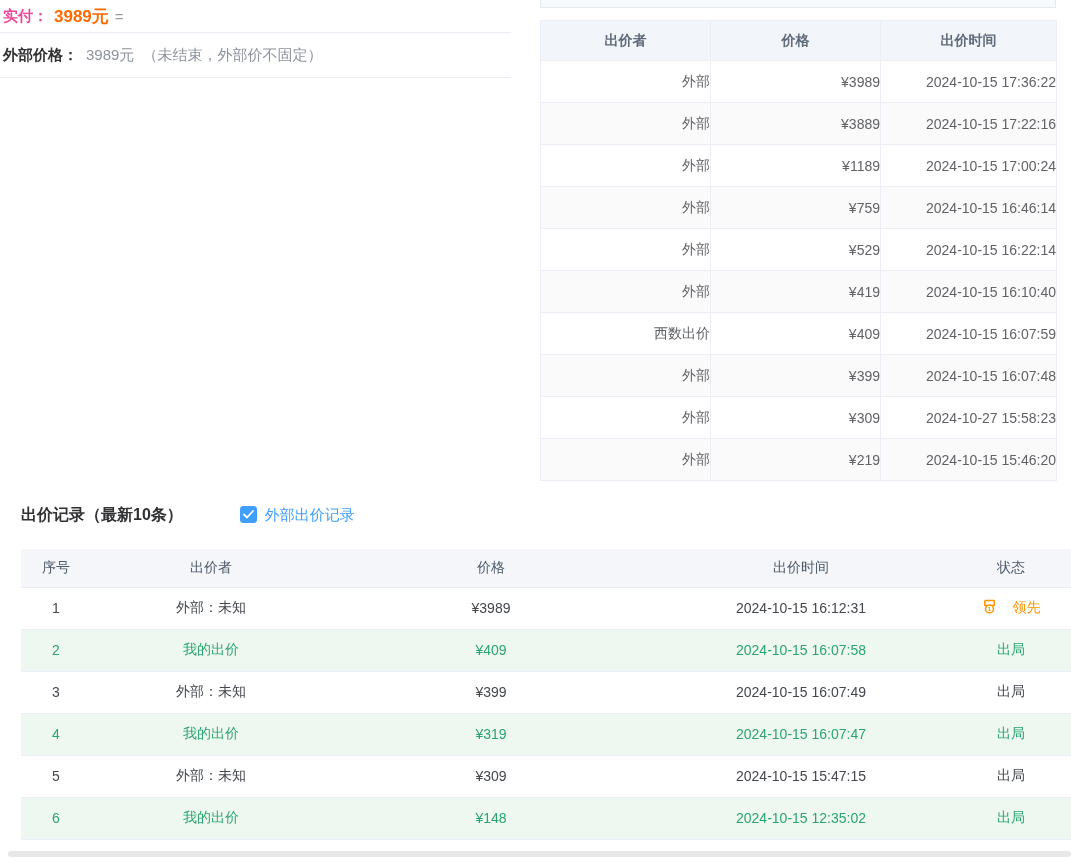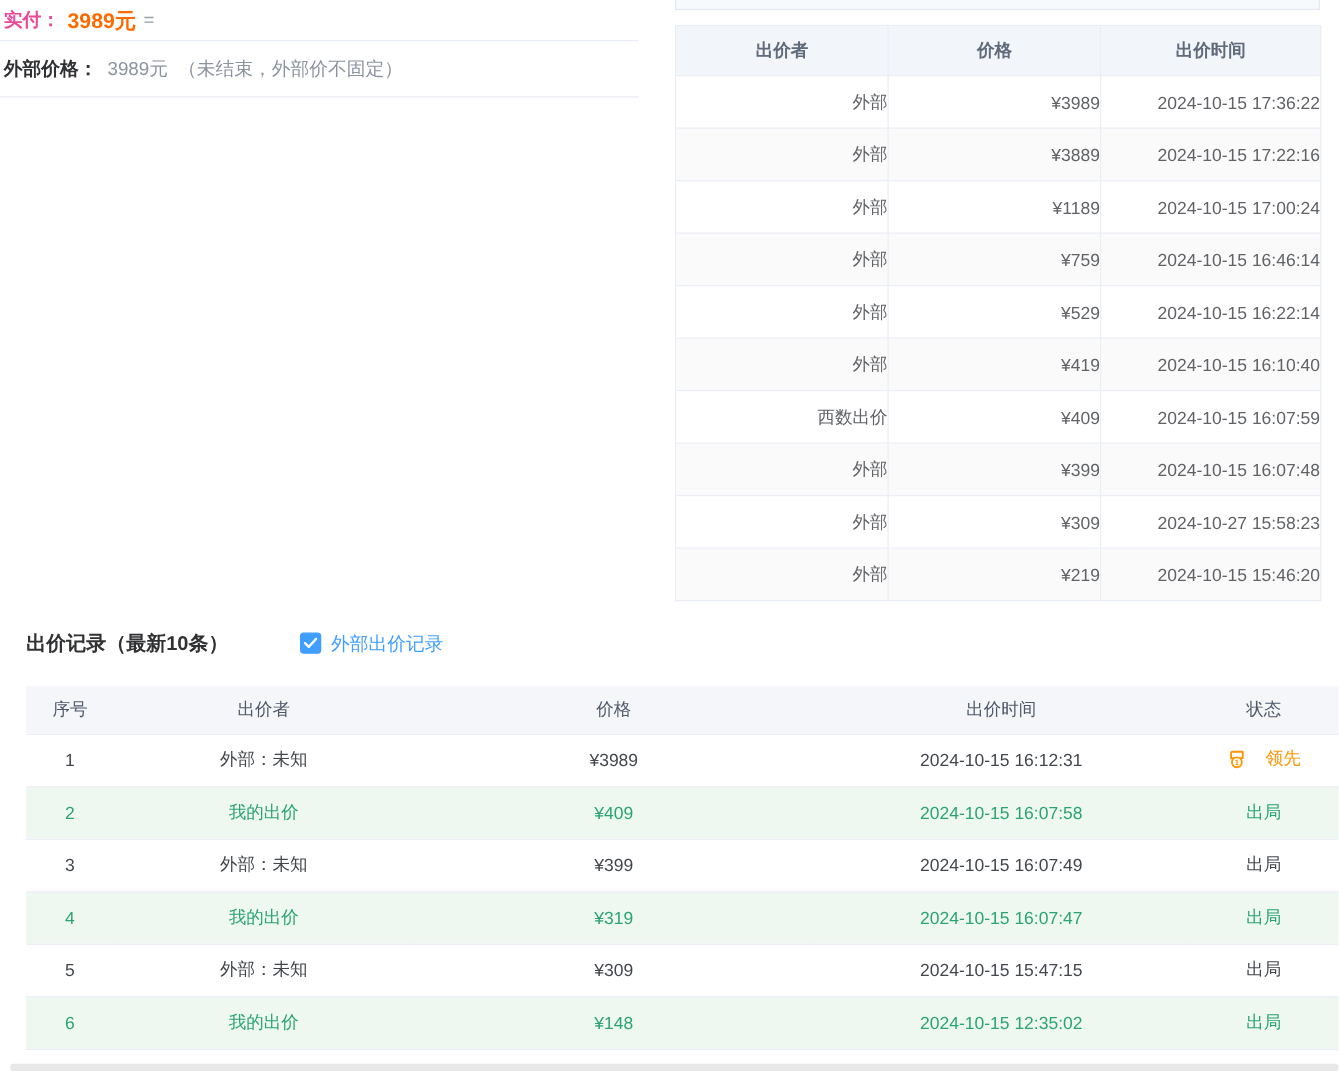--- a/index.html
+++ b/index.html
@@ -83,21 +83,21 @@
     font-weight: 400; text-align: center; vertical-align: middle;
     border-bottom: 1px solid #ebeef5;
   }
   table.rec-table td {
     height: 42px; text-align: center; vertical-align: middle;
     color: #43474d; border-bottom: 1px solid #ebeef5;
     background: #ffffff;
   }
   table.rec-table tr.row-mine td { background: #eef8f1; color: #2ba471; }
   .status-leading {
-    color: #ff9500; display: inline-flex; align-items: flex-end; gap: 16px;
+    color: #ff9500; display: inline-flex; align-items: flex-start; gap: 16px;
     justify-content: center;
   }
   .medal-icon { display: inline-block; }
 
   
   .bottom-scrollbar {
     position: absolute; left: 8px; right: 0; top: 851px; height: 6px;
     background: #e8e8e8; border-radius: 3px;
   }
 </style>

